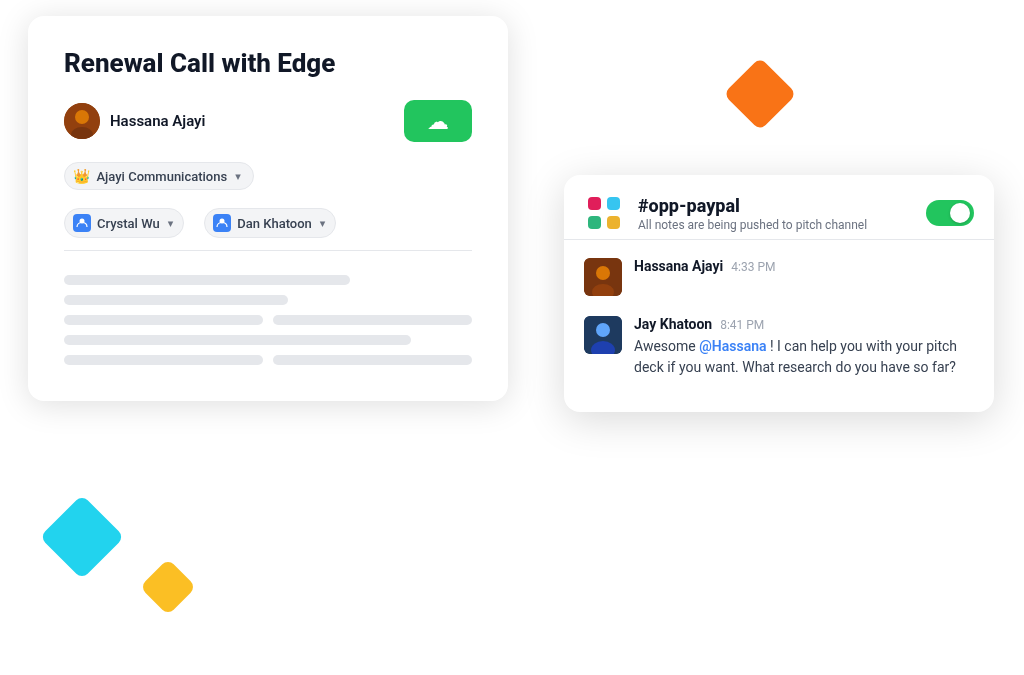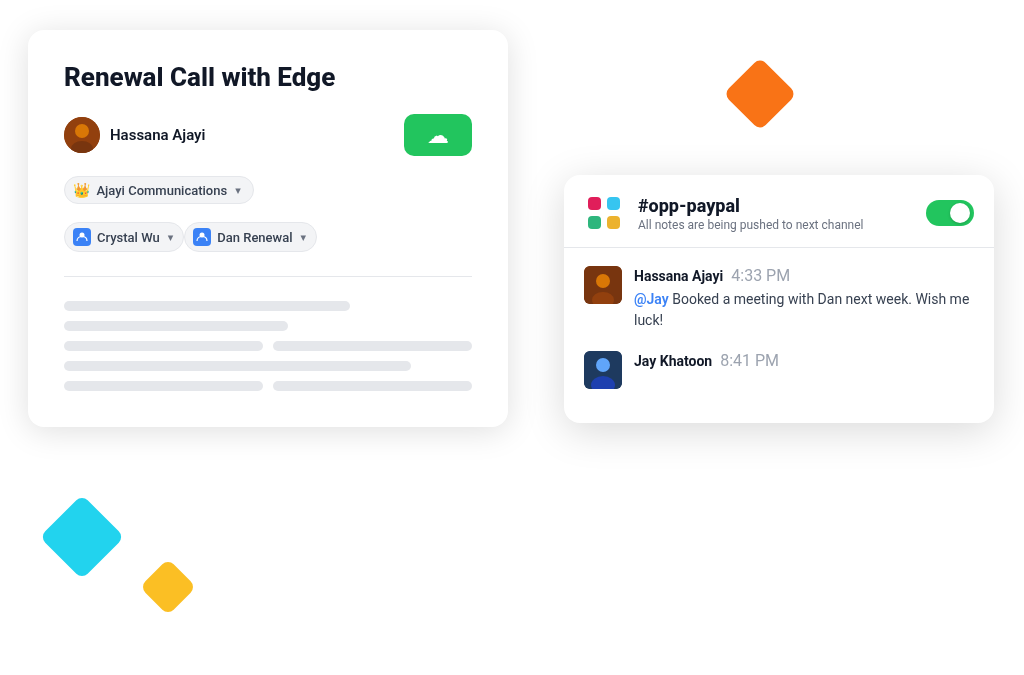--- a/index.html
+++ b/index.html
@@ -46,21 +46,21 @@
       width: 40px;
       height: 40px;
       background: #FBBF24;
       bottom: 68px;
       left: 148px;
     }
 
     
     .crm-card {
       position: absolute;
-      top: 30px;
+      top: 16px;
       left: 28px;
       width: 480px;
       background: #ffffff;
       border-radius: 16px;
       box-shadow: 0 4px 32px rgba(0,0,0,0.13);
       padding: 32px 36px 36px 36px;
       z-index: 1;
     }
 
     .crm-title {
@@ -151,23 +151,23 @@
 
     .chevron-down {
       color: #6B7280;
       font-size: 11px;
       margin-left: 2px;
     }
 
     .crm-people-row {
       display: flex;
       align-items: center;
-      gap: 0;
+      gap: 20px;
       margin-bottom: 24px;
-      padding-bottom: 24px;
+      padding-bottom: 12px;
       border-bottom: 1px solid #E5E7EB;
     }
 
     .person-badge {
       display: flex;
       align-items: center;
       gap: 6px;
       background: #F3F4F6;
       border: 1px solid #E5E7EB;
       border-radius: 20px;
@@ -225,21 +225,21 @@
       border-radius: 16px;
       box-shadow: 0 8px 40px rgba(0,0,0,0.15);
       overflow: hidden;
       z-index: 2;
     }
 
     .slack-header {
       display: flex;
       align-items: center;
       justify-content: space-between;
-      padding: 18px 20px 14px 20px;
+      padding: 18px 20px 6px 20px;
       border-bottom: 1px solid #E5E7EB;
     }
 
     .slack-header-left {
       display: flex;
       align-items: center;
       gap: 14px;
     }
 
     .slack-logo {
@@ -325,21 +325,21 @@
       margin-bottom: 4px;
     }
 
     .msg-author {
       font-size: 14px;
       font-weight: 700;
       color: #111827;
     }
 
     .msg-time {
-      font-size: 16px;
+      font-size: 12px;
       color: #9CA3AF;
     }
 
     .msg-text {
       font-size: 14px;
       color: #374151;
       line-height: 1.5;
     }
 
     .mention {
@@ -394,21 +394,21 @@
         <span>Crystal Wu</span>
         <span class="chevron-down">▾</span>
       </div>
       <div class="person-badge">
         <div class="person-icon">
           <svg width="12" height="12" viewBox="0 0 12 12">
               <circle cx="6" cy="4" r="2.5" fill="white"></circle>
               <path d="M1 10c0-2.8 2.2-4.5 5-4.5s5 1.7 5 4.5" stroke="white" stroke-width="1.2" fill="none"></path>
             </svg>
         </div>
-        <span>Dan Renewal</span>
+        <span>Dan Khatoon</span>
         <span class="chevron-down">▾</span>
       </div>
     </div>
 
     <div class="crm-lines">
       <div class="crm-line crm-line-medium"></div>
       <div class="crm-line crm-line-short"></div>
       <div class="crm-line-pair">
         <div class="crm-line crm-line-medium"></div>
         <div class="crm-line crm-line-xshort"></div>
@@ -426,59 +426,59 @@
       <div class="slack-header-left">
 
         <svg class="slack-logo" viewBox="0 0 40 40" xmlns="http://www.w3.org/2000/svg">
           <rect x="4" y="4" width="13" height="13" rx="4" fill="#E01E5A"></rect>
           <rect x="23" y="4" width="13" height="13" rx="4" fill="#36C5F0"></rect>
           <rect x="4" y="23" width="13" height="13" rx="4" fill="#2EB67D"></rect>
           <rect x="23" y="23" width="13" height="13" rx="4" fill="#ECB22E"></rect>
         </svg>
         <div>
           <div class="slack-channel-name">#opp-paypal</div>
-          <div class="slack-channel-sub">All notes are being pushed to next channel</div>
+          <div class="slack-channel-sub">All notes are being pushed to pitch channel</div>
         </div>
       </div>
       <div class="toggle"></div>
     </div>
 
     <div class="slack-messages">
 
       <div class="message">
         <div class="msg-avatar msg-avatar-hassana">
           <svg viewBox="0 0 38 38" xmlns="http://www.w3.org/2000/svg" width="38" height="38">
             <rect width="38" height="38" rx="6" fill="#78350F"></rect>
             <circle cx="19" cy="15" r="7" fill="#D97706"></circle>
             <ellipse cx="19" cy="34" rx="11" ry="8" fill="#92400E"></ellipse>
           </svg>
         </div>
         <div class="msg-body">
           <div class="msg-meta">
             <span class="msg-author">Hassana Ajayi</span>
             <span class="msg-time">4:33 PM</span>
           </div>
-          <div class="msg-text">
-            <span class="mention">@Jay</span> Booked a meeting with Dan next week. Wish me luck!
-          </div>
         </div>
       </div>
 
       <div class="message">
         <div class="msg-avatar msg-avatar-jay">
           <svg viewBox="0 0 38 38" xmlns="http://www.w3.org/2000/svg" width="38" height="38">
             <rect width="38" height="38" rx="6" fill="#1E3A5F"></rect>
             <circle cx="19" cy="14" r="7" fill="#60A5FA"></circle>
             <ellipse cx="19" cy="34" rx="12" ry="9" fill="#1E40AF"></ellipse>
           </svg>
         </div>
         <div class="msg-body">
           <div class="msg-meta">
             <span class="msg-author">Jay Khatoon</span>
             <span class="msg-time">8:41 PM</span>
           </div>
+          <div class="msg-text">
+            Awesome <span class="mention">@Hassana</span> ! I can help you with your pitch deck if you want. What research do you have so far?
+          </div>
         </div>
       </div>
 
     </div>
   </div>
 
 </div>
 
 </body></html>

